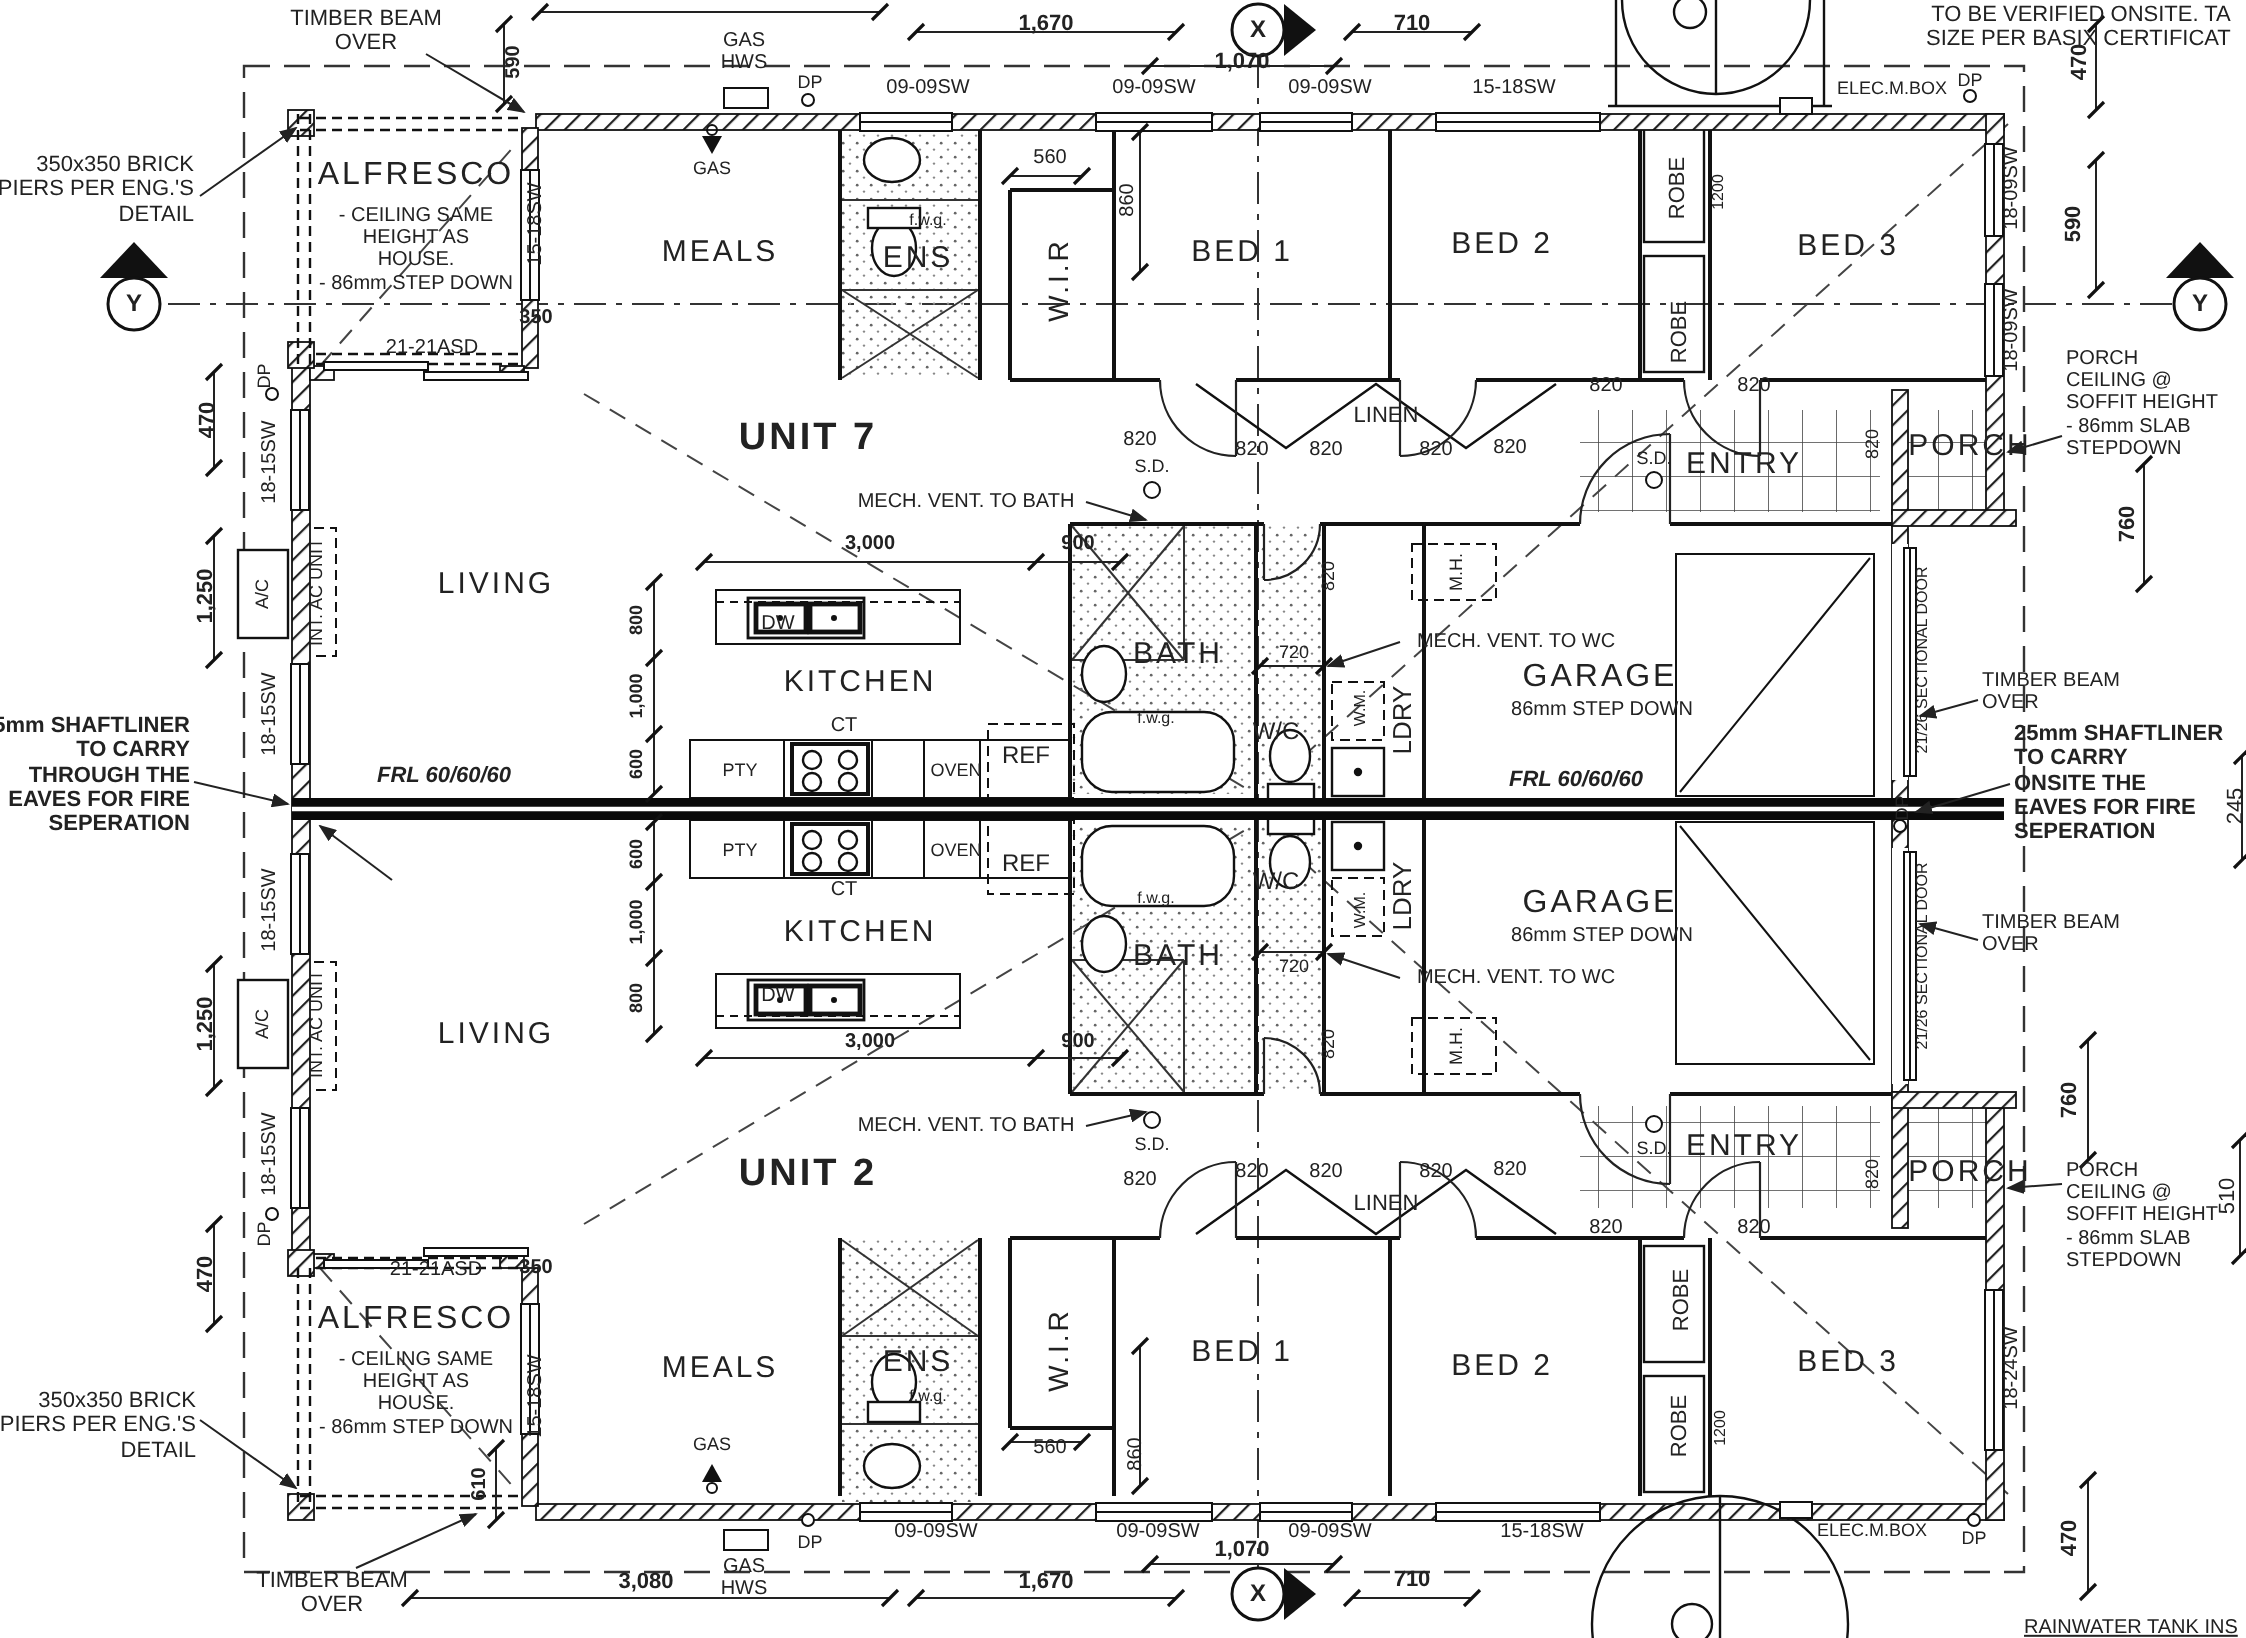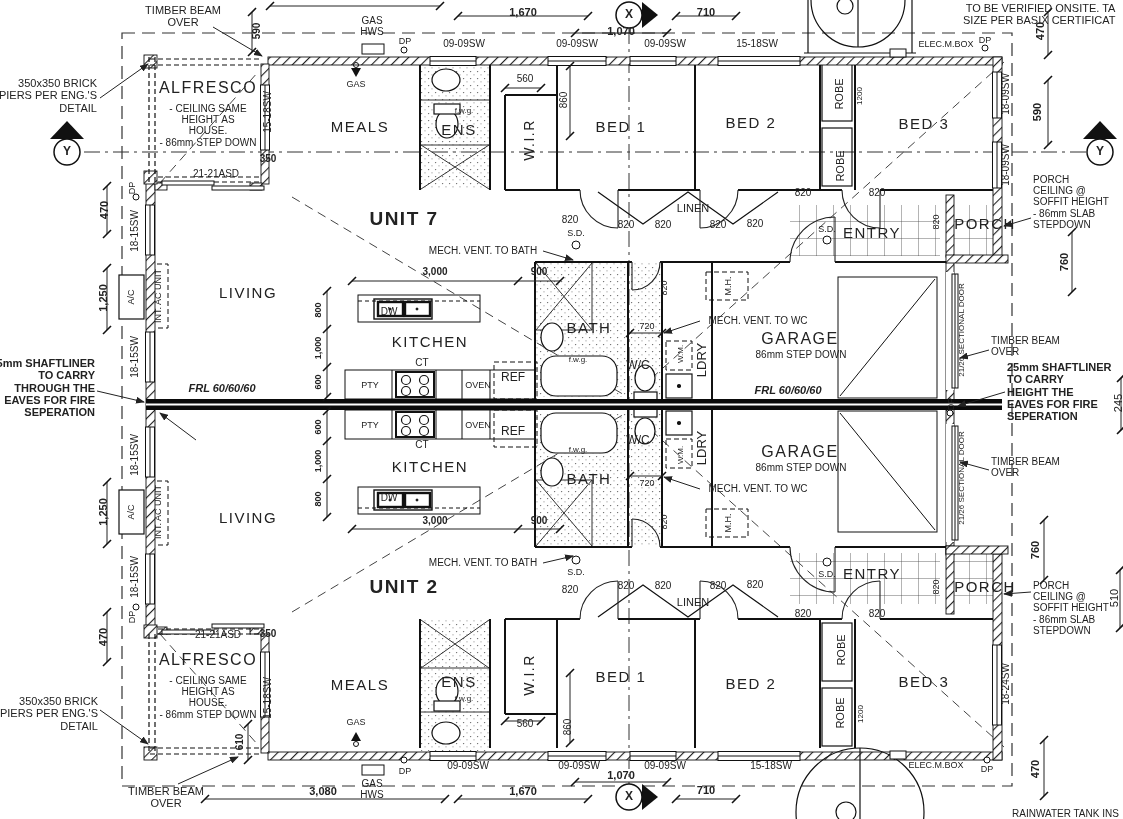--- a/index.html
+++ b/index.html
@@ -600,21 +600,21 @@
       <div class="lbl" style="left: 1033px; top: 202px; font-size: 10px; text-align: left; transform: translate(0px, -50%);">PORCH
 CEILING @
 SOFFIT HEIGHT
 - 86mm SLAB
 STEPDOWN</div>
       <div class="lbl" style="left: 1064px; top: 262px; font-size: 11px; font-weight: bold; transform: translate(-50%, -50%) rotate(-90deg);">760</div>
       <div class="lbl" style="left: 991px; top: 346px; font-size: 10px; text-align: left; transform: translate(0px, -50%);">TIMBER BEAM
 OVER</div>
       <div class="lbl" style="left: 1007px; top: 392px; font-size: 11px; font-weight: bold; text-align: left; transform: translate(0px, -50%);">25mm SHAFTLINER
 TO CARRY
-HEIGHT THE
+ONSITE THE
 EAVES FOR FIRE
 SEPERATION</div>
       <div class="lbl" style="left: 1118px; top: 403px; font-size: 11px; transform: translate(-50%, -50%) rotate(-90deg);">245</div>
       <div class="lbl" style="left: 991px; top: 467px; font-size: 10px; text-align: left; transform: translate(0px, -50%);">TIMBER BEAM
 OVER</div>
       <div class="lbl" style="left: 962px; top: 330px; font-size: 8px; transform: translate(-50%, -50%) rotate(-90deg);">21/26 SECTIONAL DOOR</div>
       <div class="lbl" style="left: 962px; top: 478px; font-size: 8px; transform: translate(-50%, -50%) rotate(-90deg);">21/26 SECTIONAL DOOR</div>
       <div class="lbl" style="left: 951px; top: 404px; font-size: 9px; transform: translate(-50%, -50%) rotate(-90deg);">DP</div>
       <div class="lbl big" style="left: 404px; top: 587px; font-size: 19px; font-weight: bold; transform: translate(-50%, -50%);">UNIT 2</div>
       <div class="lbl" style="left: 483px; top: 563px; font-size: 10px; transform: translate(-50%, -50%);">MECH. VENT. TO BATH</div>
@@ -695,21 +695,21 @@
       <div class="lbl big" style="left: 621px; top: 677px; font-size: 15px; transform: translate(-50%, -50%);">BED 1</div>
       <div class="lbl big" style="left: 751px; top: 684px; font-size: 15px; transform: translate(-50%, -50%);">BED 2</div>
       <div class="lbl" style="left: 841px; top: 650px; font-size: 11px; transform: translate(-50%, -50%) rotate(-90deg);">ROBE</div>
       <div class="lbl" style="left: 840px; top: 713px; font-size: 11px; transform: translate(-50%, -50%) rotate(-90deg);">ROBE</div>
       <div class="lbl" style="left: 861px; top: 714px; font-size: 8px; transform: translate(-50%, -50%) rotate(-90deg);">1200</div>
       <div class="lbl big" style="left: 924px; top: 682px; font-size: 15px; transform: translate(-50%, -50%);">BED 3</div>
       <div class="lbl" style="left: 1006px; top: 684px; font-size: 10px; transform: translate(-50%, -50%) rotate(-90deg);">18-24SW</div>
       <div class="lbl" style="left: 936px; top: 765px; font-size: 9px; transform: translate(-50%, -50%);">ELEC.M.BOX</div>
       <div class="lbl" style="left: 987px; top: 769px; font-size: 9px; transform: translate(-50%, -50%);">DP</div>
       <div class="lbl" style="left: 1035px; top: 769px; font-size: 11px; font-weight: bold; transform: translate(-50%, -50%) rotate(-90deg);">470</div>
-      <div class="lbl" style="left: 1012px; top: 814px; font-size: 10px; text-align: left; transform: translate(0px, -50%);">RAINWATER TANK INS</div>
+      <div class="lbl" style="left: 1012px; top: 814px; font-size: 10px; text-align: left; transform: translate(0px, -50%); text-decoration: underline;">RAINWATER TANK INS</div>
       <div class="lbl" style="left: 468px; top: 766px; font-size: 10px; transform: translate(-50%, -50%);">09-09SW</div>
       <div class="lbl" style="left: 579px; top: 766px; font-size: 10px; transform: translate(-50%, -50%);">09-09SW</div>
       <div class="lbl" style="left: 665px; top: 766px; font-size: 10px; transform: translate(-50%, -50%);">09-09SW</div>
       <div class="lbl" style="left: 771px; top: 766px; font-size: 10px; transform: translate(-50%, -50%);">15-18SW</div>
       <div class="lbl" style="left: 323px; top: 791px; font-size: 11px; font-weight: bold; transform: translate(-50%, -50%);">3,080</div>
       <div class="lbl" style="left: 523px; top: 791px; font-size: 11px; font-weight: bold; transform: translate(-50%, -50%);">1,670</div>
       <div class="lbl" style="left: 621px; top: 775px; font-size: 11px; font-weight: bold; transform: translate(-50%, -50%);">1,070</div>
       <div class="lbl" style="left: 706px; top: 790px; font-size: 11px; font-weight: bold; transform: translate(-50%, -50%);">710</div>
       <div class="lbl" style="left: 629px; top: 797px; font-size: 12px; font-weight: bold; transform: translate(-50%, -50%);">X</div>
     </div>

